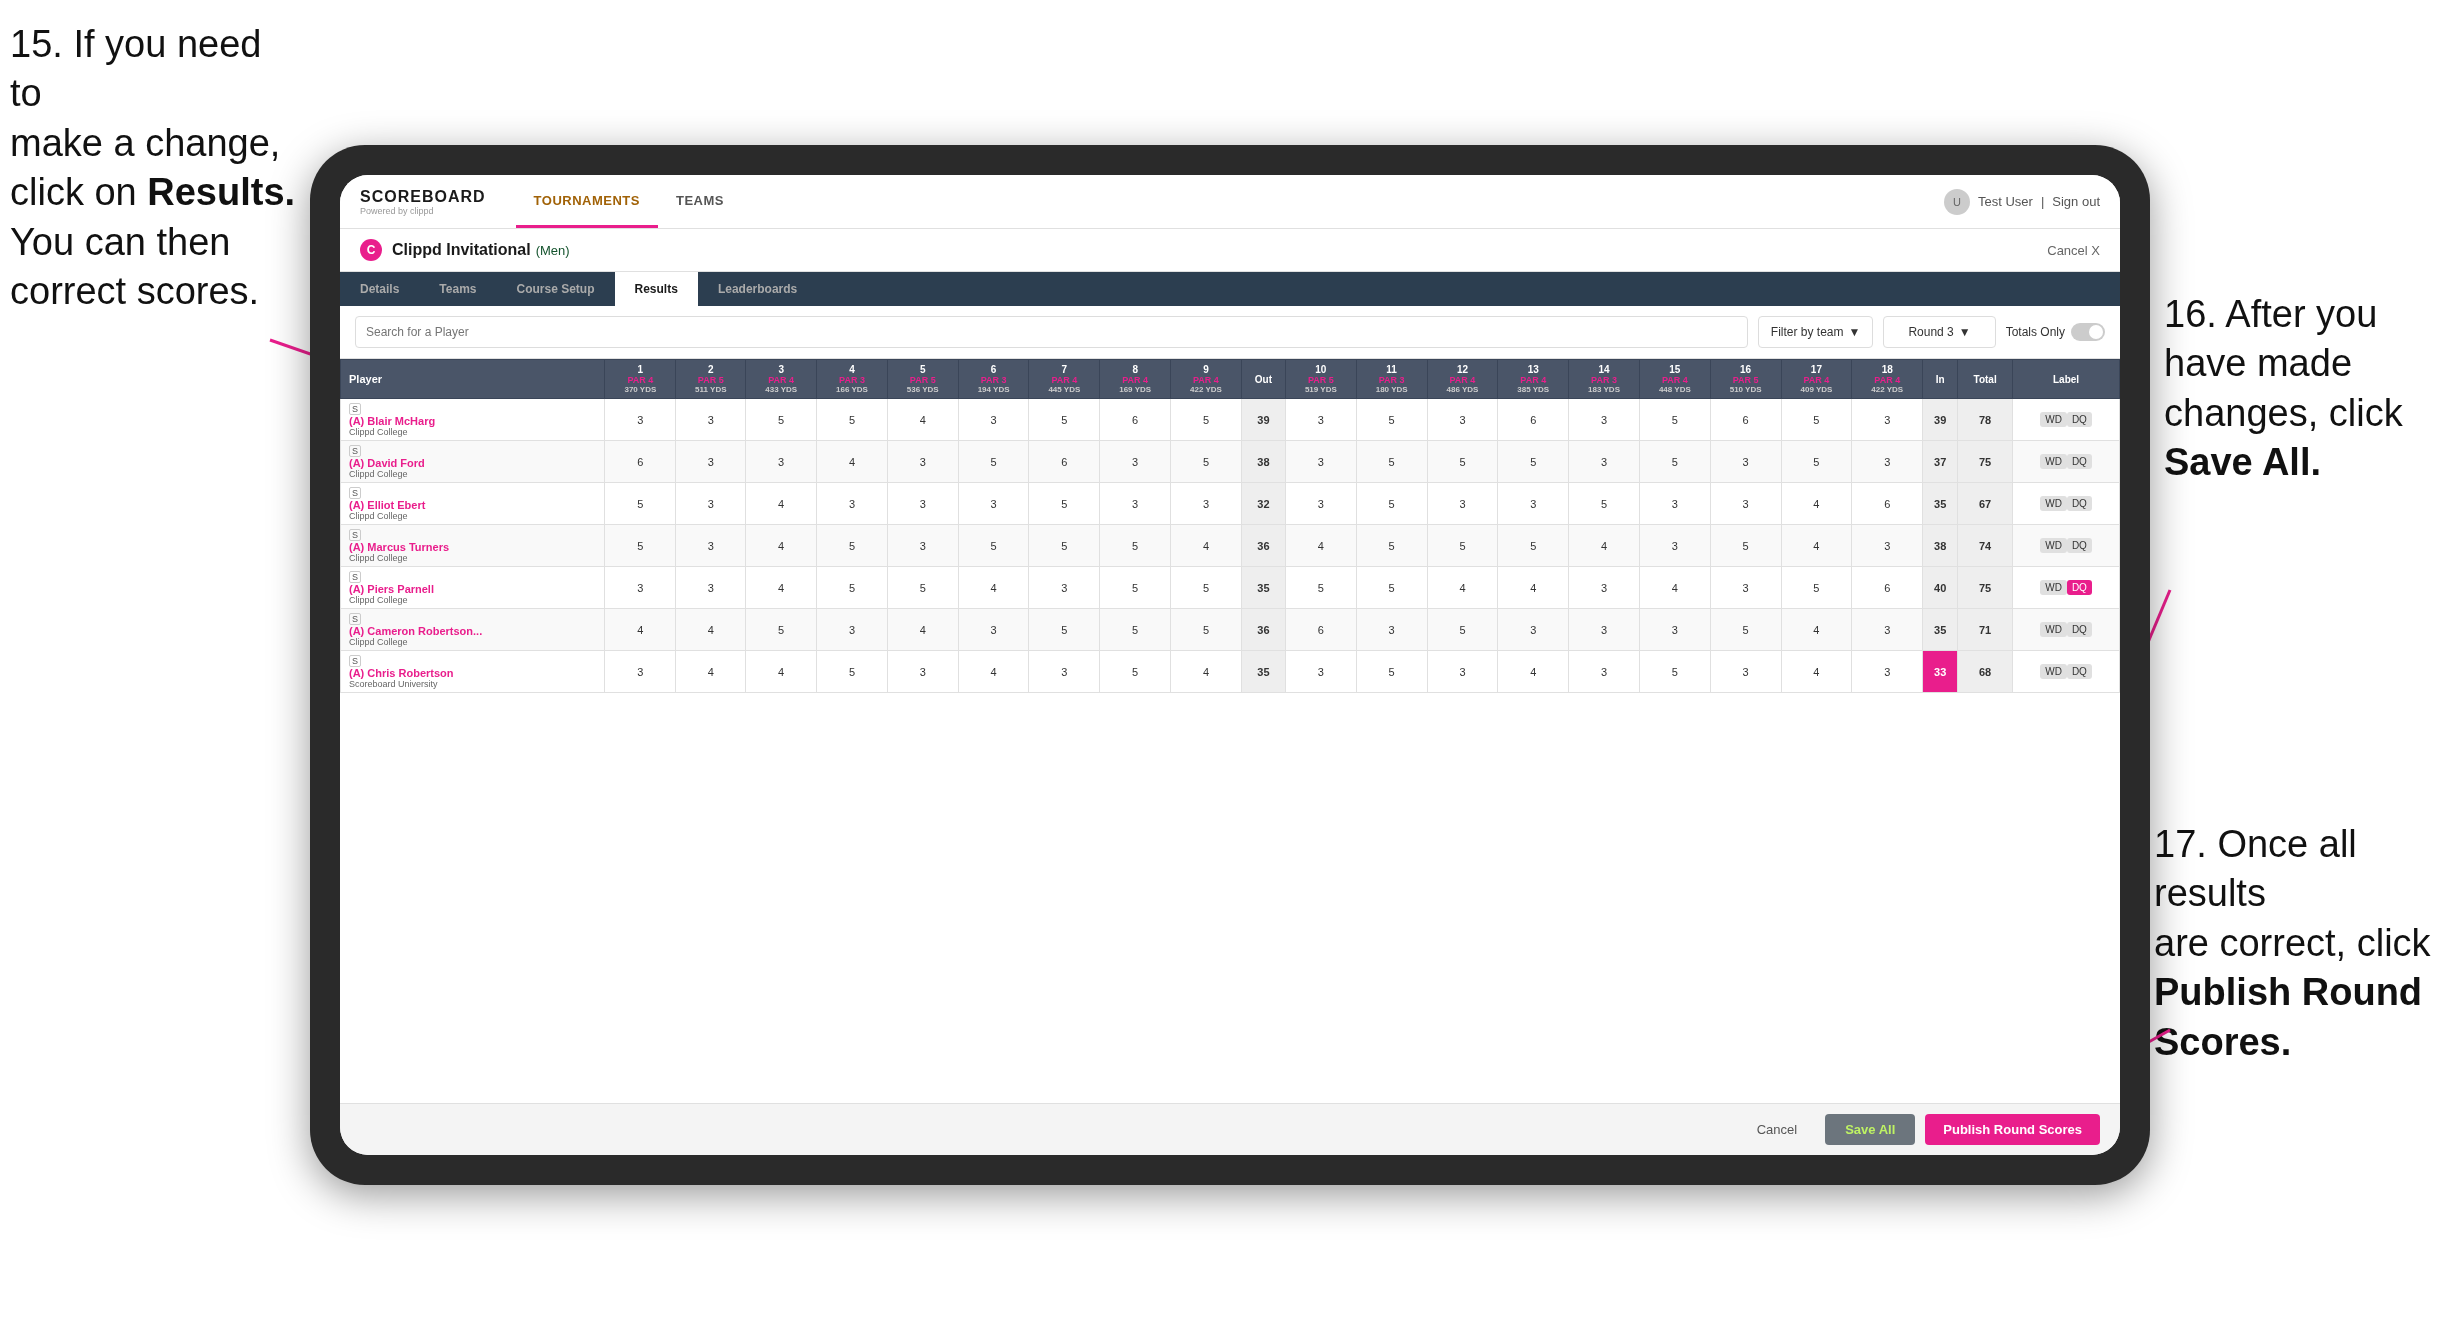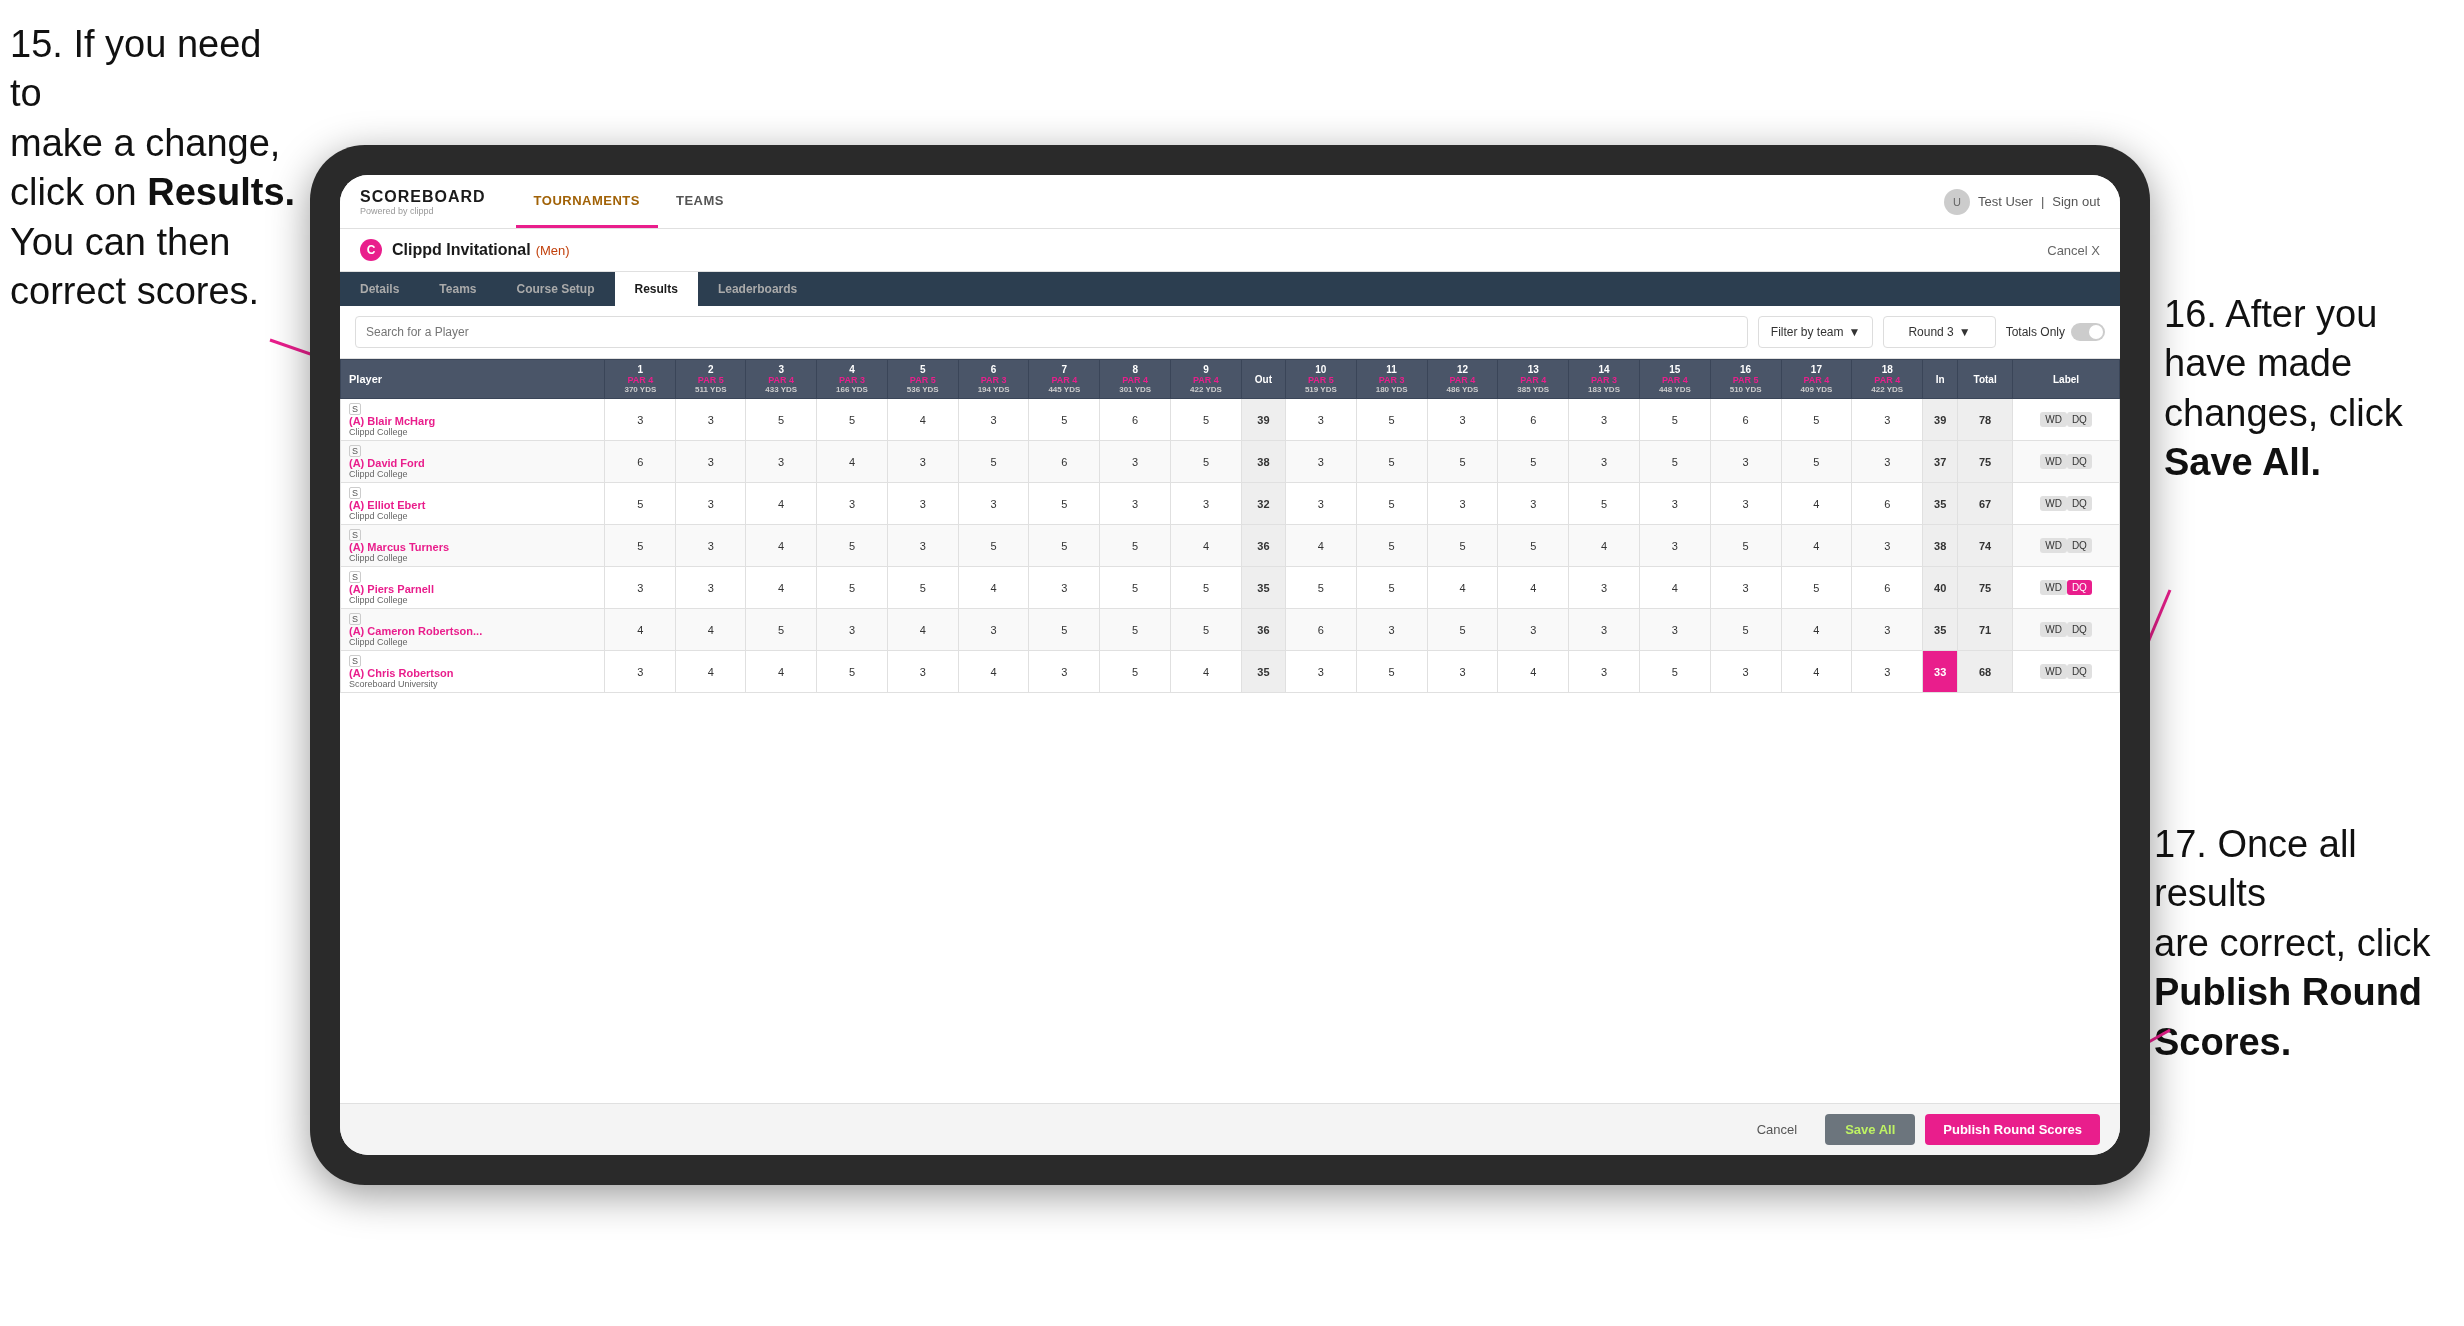--- a/index.html
+++ b/index.html
@@ -174,21 +174,21 @@
       font-weight: 900;
       margin-right: 10px;
     }
     .tournament-title {
       font-size: 16px;
       font-weight: 700;
       color: #1a1a1a;
     }
     .tournament-subtitle {
       font-size: 13px;
-      color: #c2410c;
+      color: #14532d;
       margin-left: 5px;
     }
     .tournament-cancel {
       margin-left: auto;
       font-size: 13px;
       color: #666;
       cursor: pointer;
     }
 
     
@@ -532,21 +532,21 @@
         <thead>
           <tr>
             <th class="player-col">Player</th>
             <th>1<span class="par-label">PAR 4</span><span class="yds-label">370 YDS</span></th>
             <th>2<span class="par-label">PAR 5</span><span class="yds-label">511 YDS</span></th>
             <th>3<span class="par-label">PAR 4</span><span class="yds-label">433 YDS</span></th>
             <th>4<span class="par-label">PAR 3</span><span class="yds-label">166 YDS</span></th>
             <th>5<span class="par-label">PAR 5</span><span class="yds-label">536 YDS</span></th>
             <th>6<span class="par-label">PAR 3</span><span class="yds-label">194 YDS</span></th>
             <th>7<span class="par-label">PAR 4</span><span class="yds-label">445 YDS</span></th>
-            <th>8<span class="par-label">PAR 4</span><span class="yds-label">301 YDS</span></th>
+            <th>8<span class="par-label">PAR 4</span><span class="yds-label">169 YDS</span></th>
             <th>9<span class="par-label">PAR 4</span><span class="yds-label">422 YDS</span></th>
             <th>Out</th>
             <th>10<span class="par-label">PAR 5</span><span class="yds-label">519 YDS</span></th>
             <th>11<span class="par-label">PAR 3</span><span class="yds-label">180 YDS</span></th>
             <th>12<span class="par-label">PAR 4</span><span class="yds-label">486 YDS</span></th>
             <th>13<span class="par-label">PAR 4</span><span class="yds-label">385 YDS</span></th>
             <th>14<span class="par-label">PAR 3</span><span class="yds-label">183 YDS</span></th>
             <th>15<span class="par-label">PAR 4</span><span class="yds-label">448 YDS</span></th>
             <th>16<span class="par-label">PAR 5</span><span class="yds-label">510 YDS</span></th>
             <th>17<span class="par-label">PAR 4</span><span class="yds-label">409 YDS</span></th>

